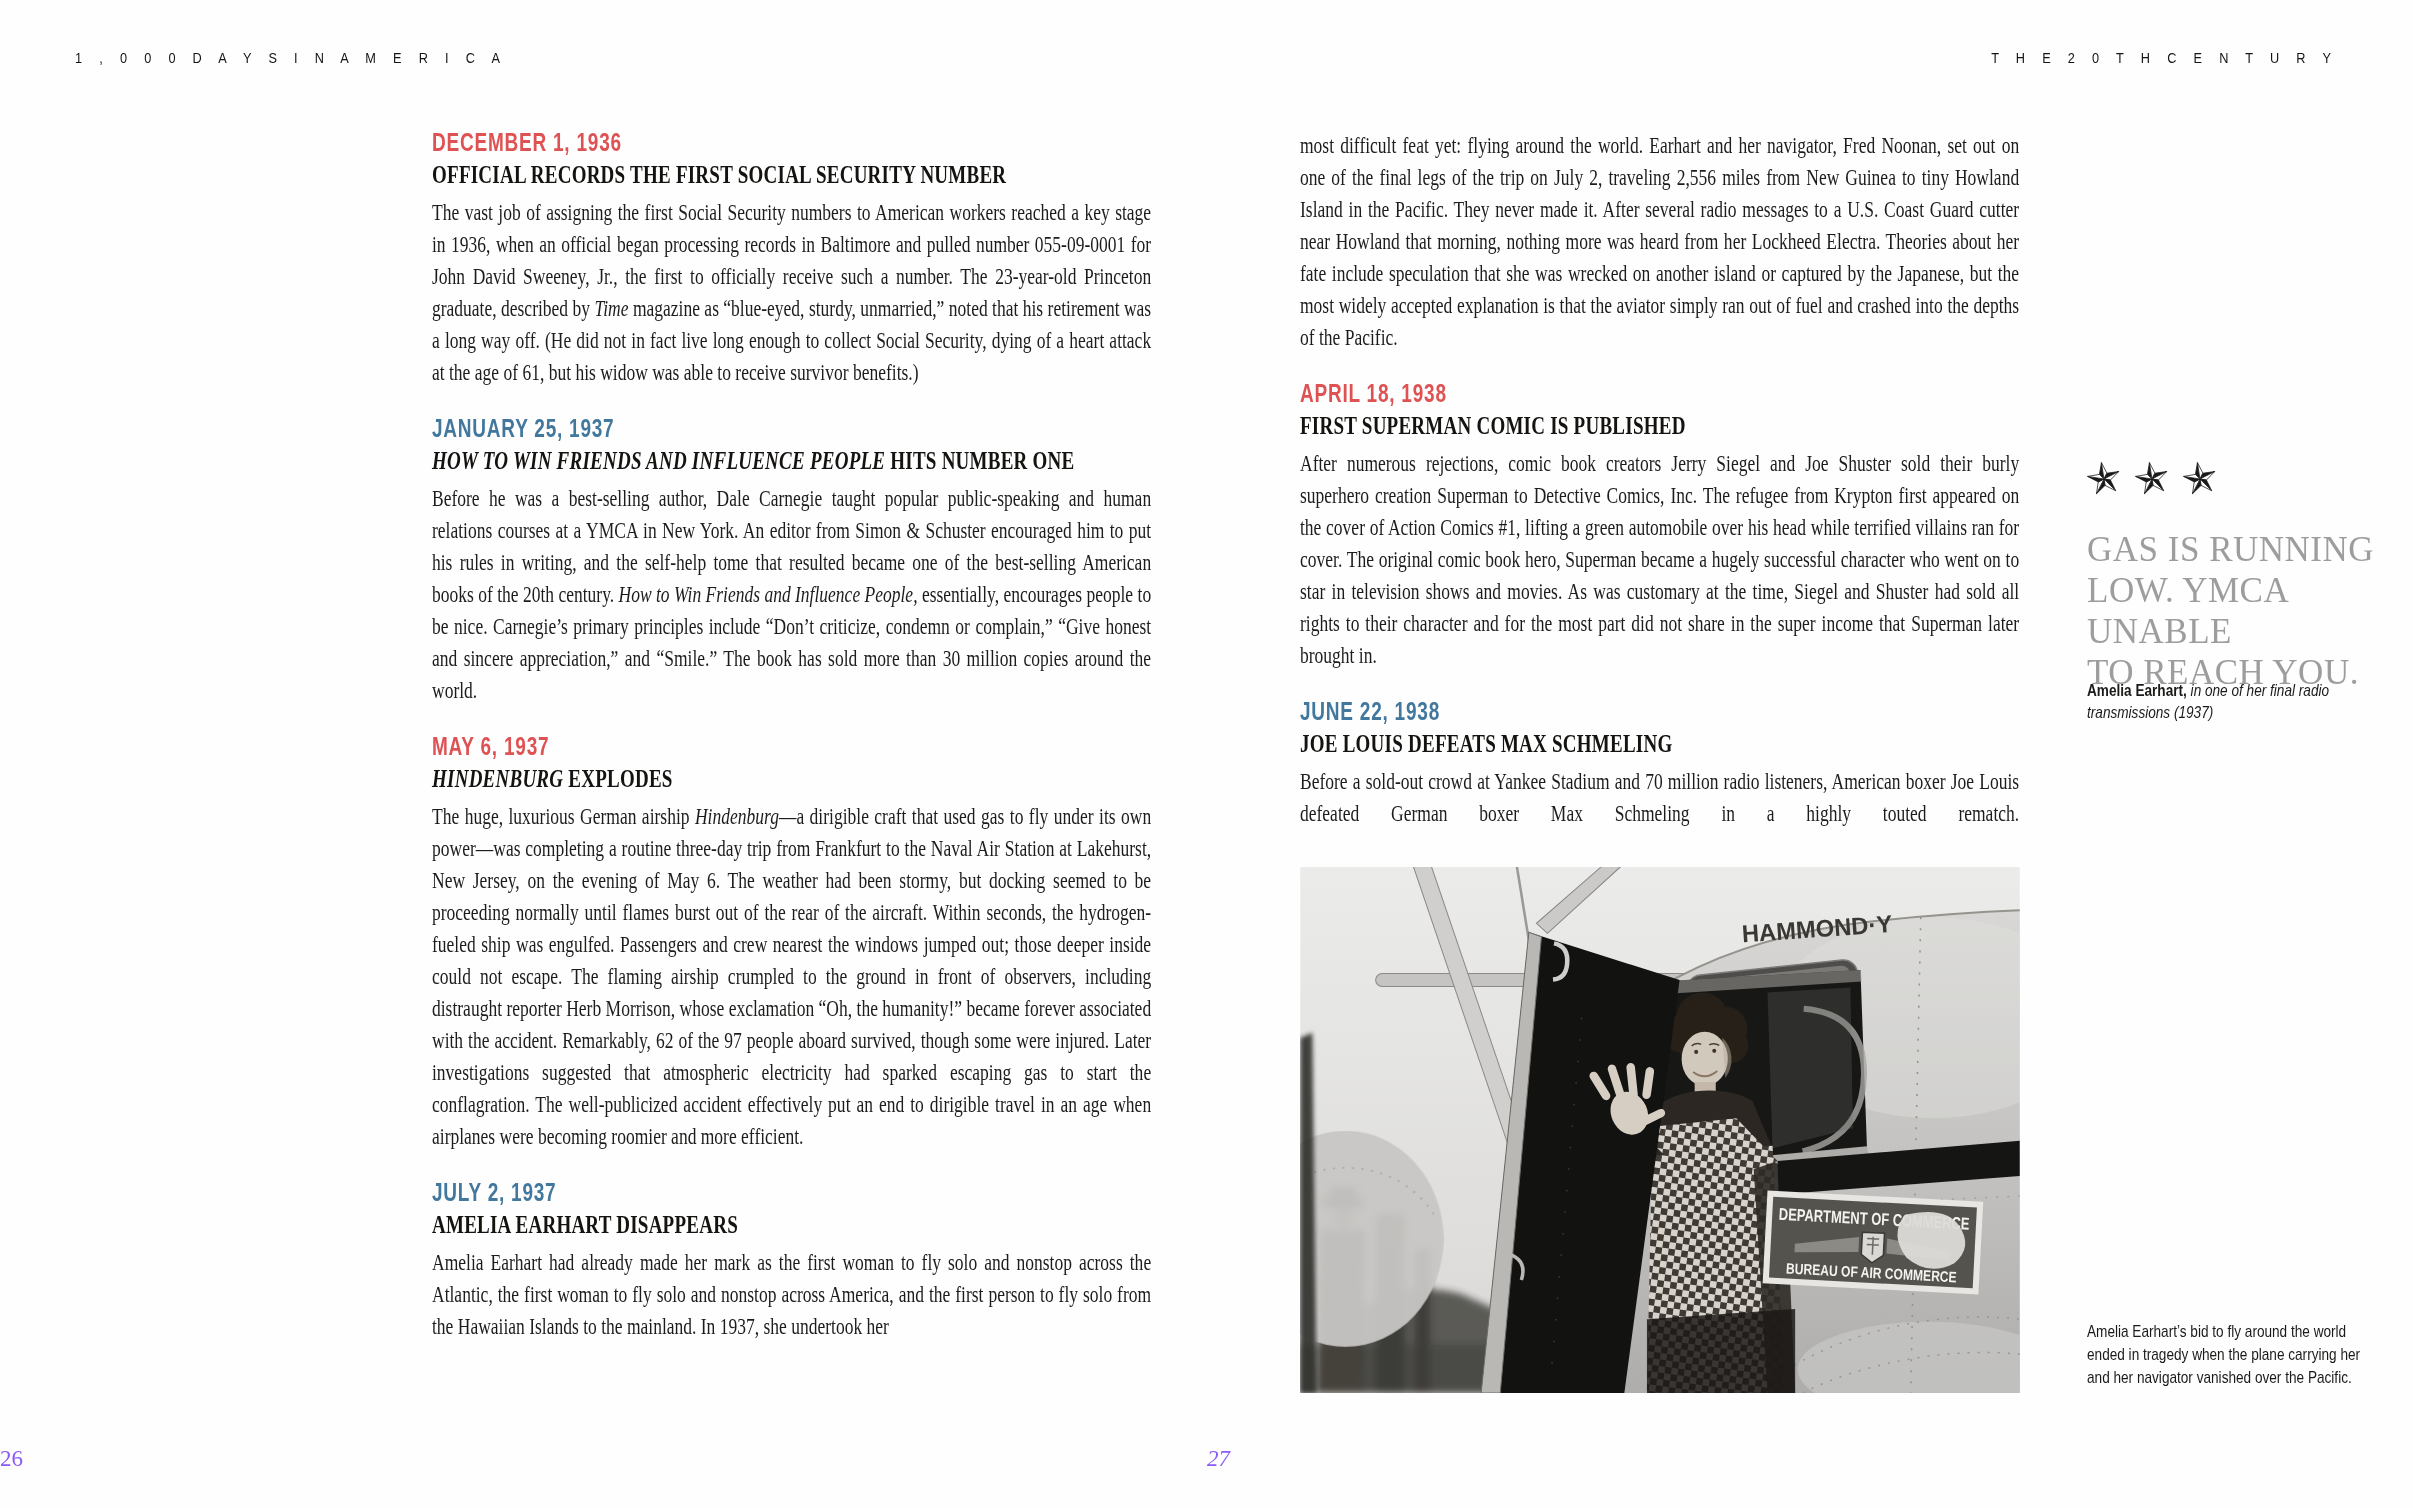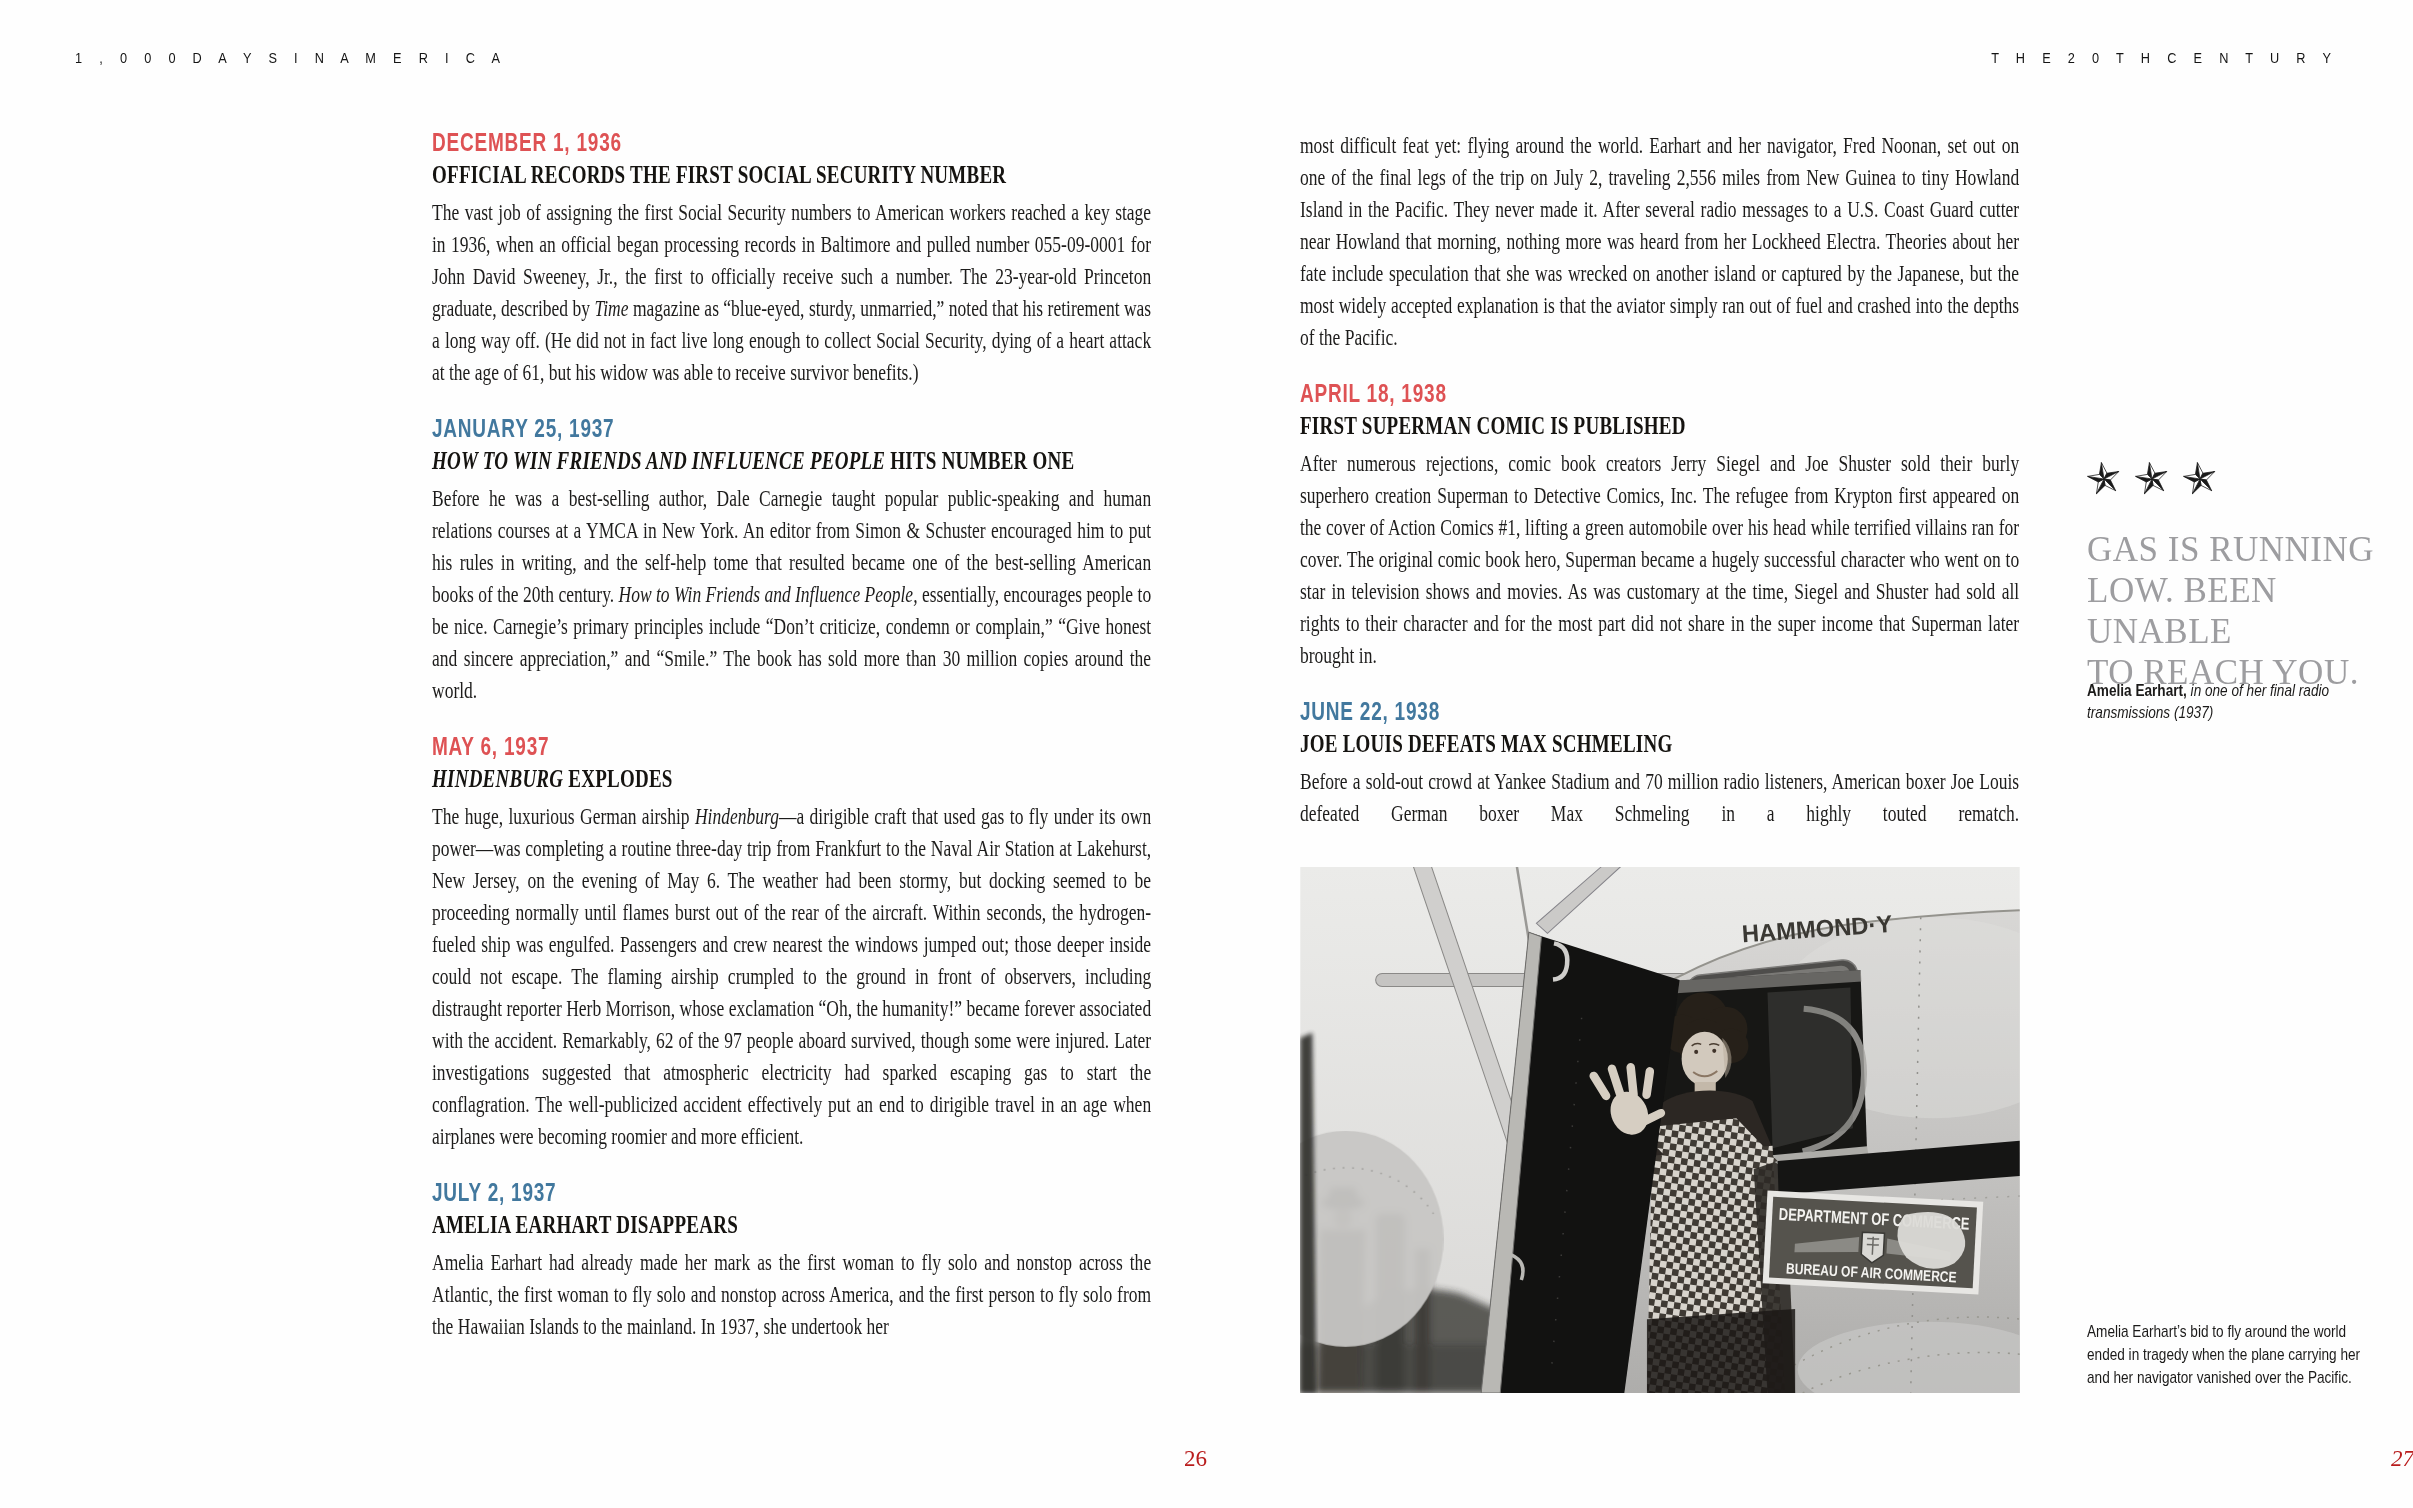--- a/index.html
+++ b/index.html
@@ -29,22 +29,22 @@
   .pullquote{position:absolute;left:1px;top:529px;margin:0;font-family:"Liberation Serif",serif;
              font-size:35px;line-height:41px;letter-spacing:0.5px;color:#9d9da0;}
   .condensed{transform:scaleX(.82);transform-origin:left top;width:342px;}
   .attribution{position:absolute;left:1px;top:680px;font-family:"Liberation Sans",sans-serif;
                font-size:16.6px;line-height:22px;color:#1b1a19;}
   .photo-caption{position:absolute;left:1px;top:1320px;font-family:"Liberation Sans",sans-serif;
                  font-size:16.6px;line-height:23px;color:#1b1a19;}
   
   .photo{position:absolute;left:1300px;top:867px;width:720px;height:526px;}
   
-  .folio{position:absolute;top:1446px;width:1207px;text-align:right;
-         font-size:23px;font-family:"Liberation Serif",serif;color:#b91c1c;}
+  .folio{position:absolute;top:1446px;width:1207px;text-align:left;
+         font-size:23px;font-family:"Liberation Serif",serif;color:#8b5cf6;}
   .folio.l{left:0;} .folio.r{left:1207px;font-style:italic;}
 </style>
 </head>
 <body>
 
 <div class="page">
 
   <div class="runhead left">1 , 0 0 0  D A Y S  I N  A M E R I C A</div>
   <div class="runhead right">T H E  2 0 T H  C E N T U R Y</div>
 
@@ -259,21 +259,21 @@
           <polygon points="23,87.2 50,68 50,50" fill="#1a1a1a"></polygon>
             <polygon points="23,87.2 32.9,55.6 50,50" fill="#ffffff"></polygon>
           <polygon points="6.3,35.8 32.9,55.6 50,50" fill="#1a1a1a"></polygon>
             <polygon points="6.3,35.8 39.4,35.4 50,50" fill="#ffffff"></polygon>
         </g>
       </svg>
     </div>
 
     <blockquote class="pullquote">
       <div>GAS IS RUNNING</div>
-      <div>LOW. BEEN UNABLE</div>
+      <div>LOW. YMCA UNABLE</div>
       <div>TO REACH YOU.</div>
     </blockquote>
 
     <div class="attribution condensed"><span style="font-weight: bold;">Amelia Earhart,</span><span style="font-style: italic;"> in one of her final radio transmissions (1937)</span></div>
 
     <div class="photo-caption condensed">Amelia Earhart’s bid to fly around the world ended in tragedy when the plane carrying her and her navigator vanished over the Pacific.</div>
   </div>
 
   <div class="folio l">26</div>
   <div class="folio r">27</div>

